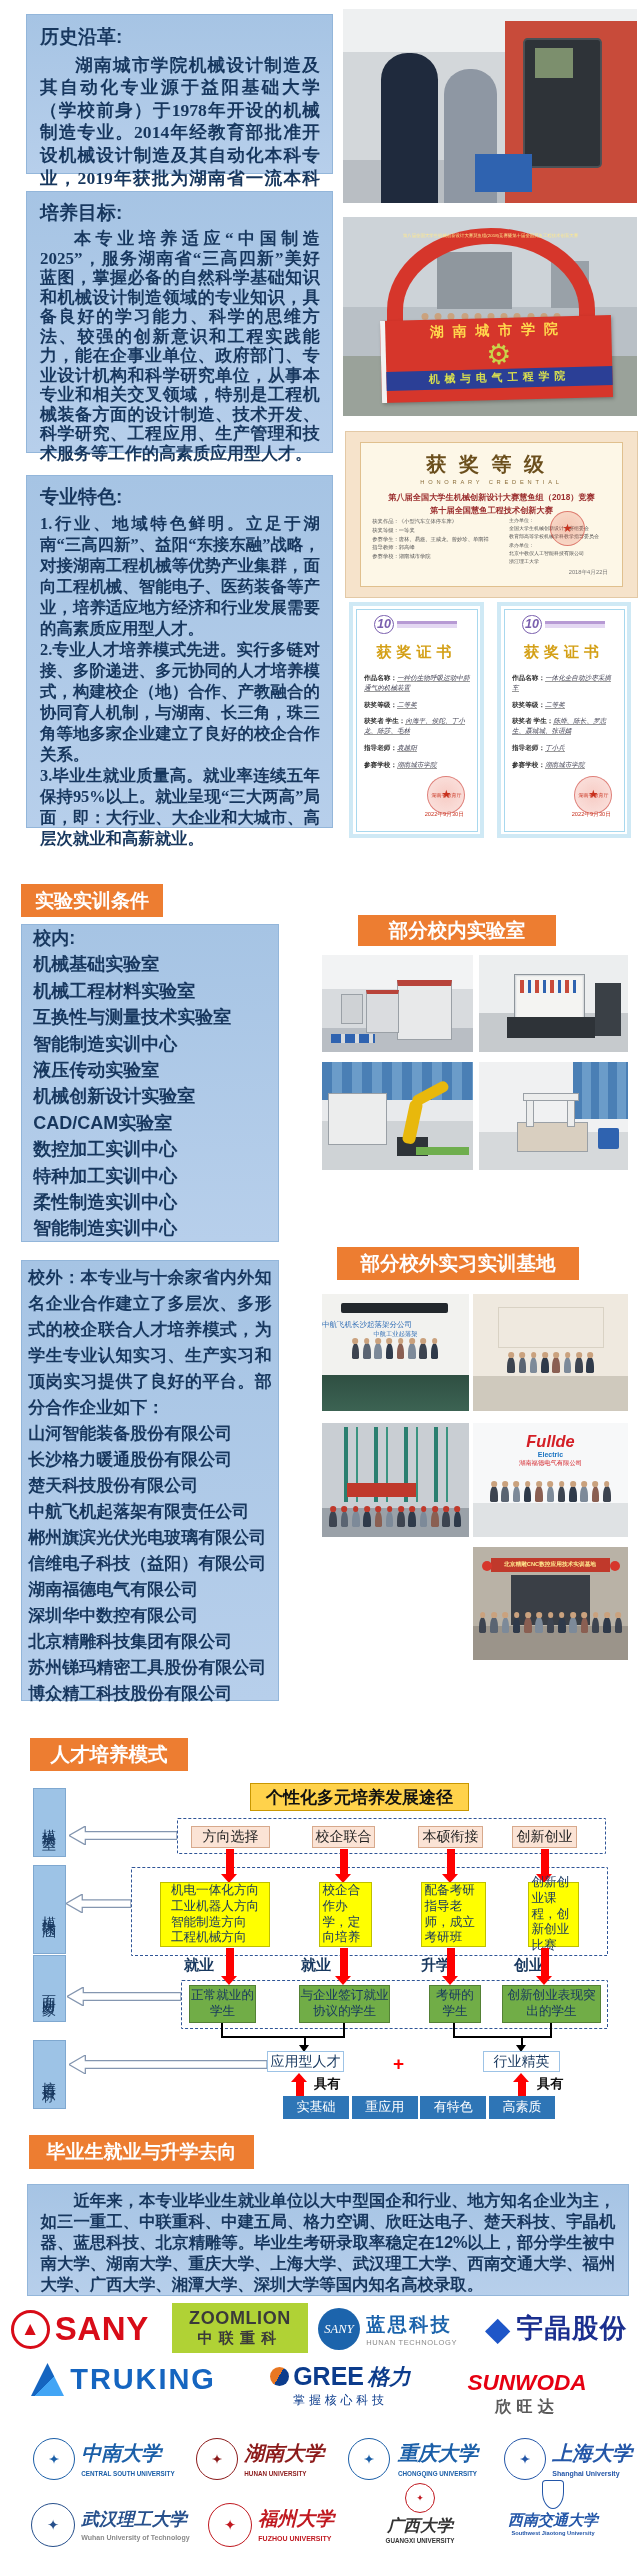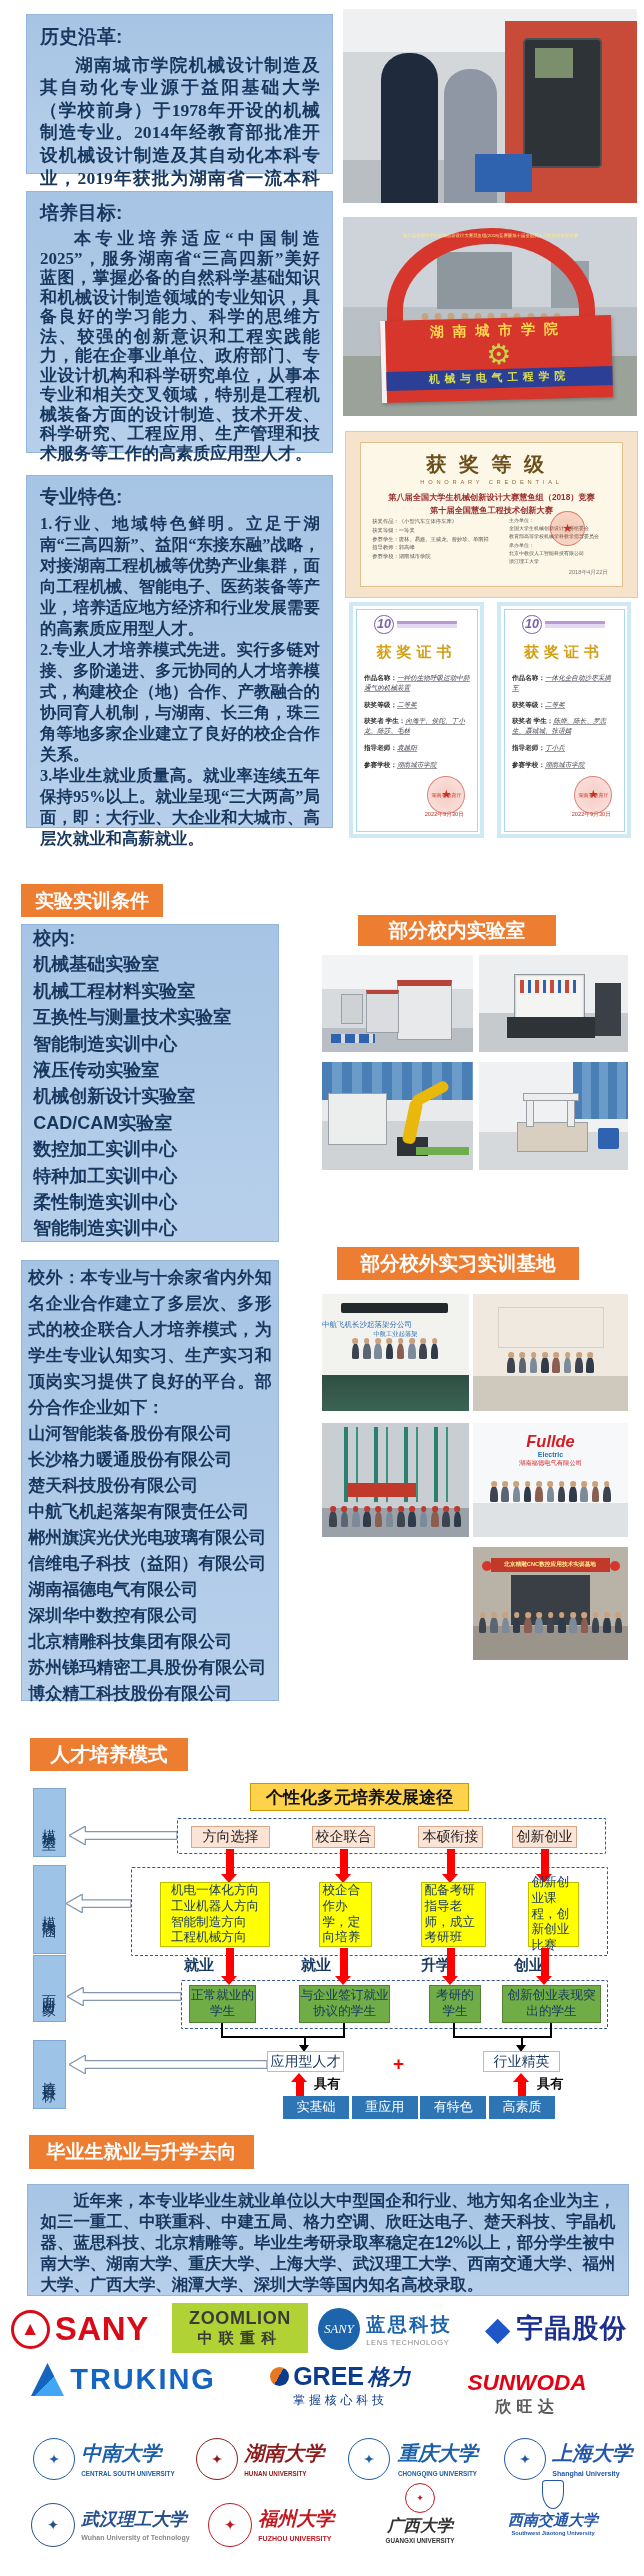--- a/index.html
+++ b/index.html
@@ -424,21 +424,21 @@
     <span style="color:#d80c18;font-size:33px;font-weight:900;letter-spacing:0.6px;">SANY</span>
   </div>
   <div class="abs" style="left:172px;top:2303px;width:136px;height:50px;background:#b0d235;display:flex;flex-direction:column;align-items:center;justify-content:center;">
     <span style="color:#3a3a3a;font-size:18px;font-weight:900;letter-spacing:0.6px;">ZOOMLION</span>
     <span style="color:#3a3a3a;font-size:15px;font-weight:bold;letter-spacing:6.3px;">中联重科</span>
   </div>
   <div class="abs" style="left:318px;top:2304px;width:148px;height:50px;display:flex;align-items:center;gap:6.3px;background:#fff;">
     <span style="width:42px;height:42px;border-radius:50%;background:#1c64ac;color:#fff;display:flex;align-items:center;justify-content:center;font-size:12.6px;font-style:italic;font-family:'Liberation Serif',serif;">SANY</span>
     <span style="display:flex;flex-direction:column;">
       <span style="color:#1c64ac;font-size:19px;font-weight:bold;letter-spacing:2.5px;">蓝思科技</span>
-      <span style="color:#8a8a8a;font-size:7.5px;letter-spacing:0.6px;">LENS TECHNOLOGY</span>
+      <span style="color:#8a8a8a;font-size:7.5px;letter-spacing:0.6px;">HUNAN TECHNOLOGY</span>
     </span>
   </div>
   <div class="abs" style="left:485px;top:2305px;width:157px;height:47px;display:flex;align-items:center;gap:6.3px;">
     <span style="color:#1e56c8;font-size:33px;line-height:33px;">◆</span>
     <span style="color:#1b2f8f;font-size:26.4px;font-weight:900;letter-spacing:1.3px;">宇晶股份</span>
   </div>
 
   <div class="abs" style="left:31px;top:2360px;width:211px;height:39px;display:flex;align-items:center;gap:6.3px;">
     <span style="width:33px;height:33px;background:linear-gradient(135deg,#1565c0 55%,#42a5f5 55%);clip-path:polygon(50% 0,100% 100%,0 100%);"></span>
     <span style="color:#1565c0;font-size:29px;font-weight:900;letter-spacing:1.9px;">TRUKING</span>

